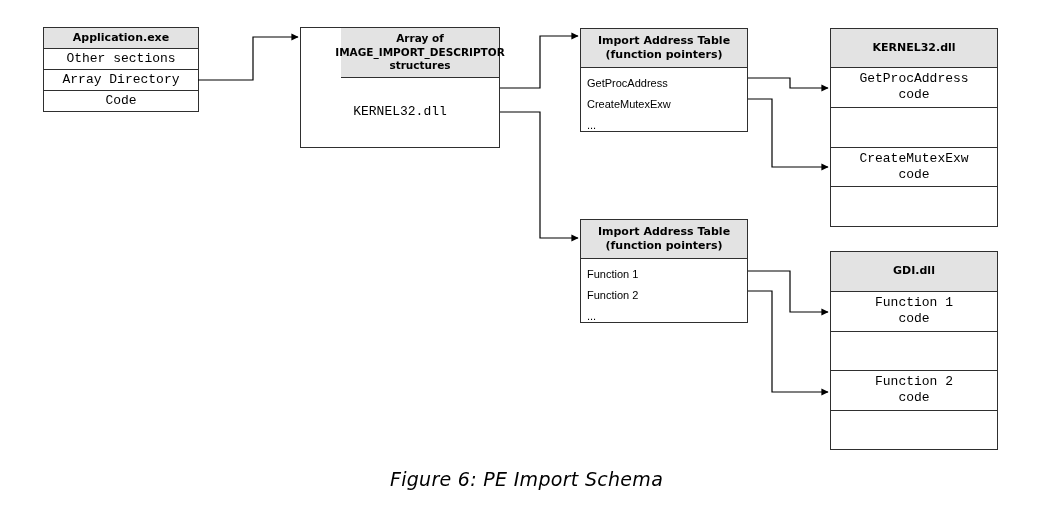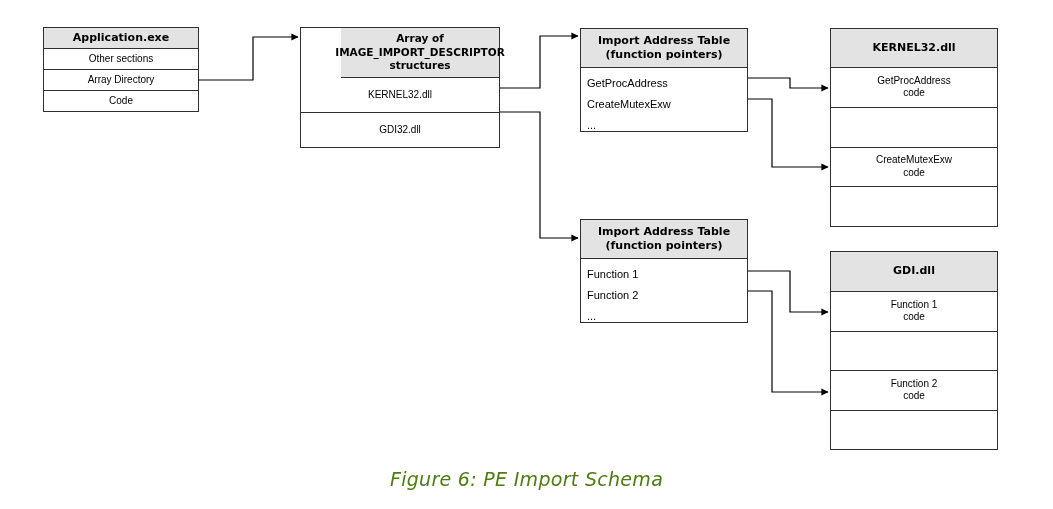--- a/index.html
+++ b/index.html
@@ -35,24 +35,25 @@
     white-space: pre-line;
     flex: 0 0 auto;
   }
   .row {
     box-sizing: border-box;
     border-bottom: 1px solid #2f2f2f;
     display: flex;
     align-items: center;
     justify-content: center;
     text-align: center;
-    font-size: 10px;
+    font-size: 13px;
     line-height: 1.25;
     white-space: pre-line;
     flex: 1 1 0;
+    font-family: Liberation Mono, monospace;
   }
   .row:last-child { border-bottom: none; }
   .iat-body {
     flex: 1 1 auto;
     padding: 5px 6px 0 6px;
     text-align: left;
     font-size: 11px;
   }
   .iat-line { height: 21px; line-height: 21px; white-space: pre; }
   .arrows {
@@ -63,21 +64,21 @@
   .caption {
     position: absolute;
     left: 0;
     top: 468px;
     width: 100%;
     text-align: center;
     font-family: "DejaVu Sans", sans-serif;
     font-style: italic;
     font-size: 19px;
     letter-spacing: 0.3px;
-    color: #4d7c0f;
+    color: #000000;
   }
   
   #app-box        { left: 43px;  top: 27px;  width: 156px; height: 85px; }
   #app-box .box-header { height: 21px; }
   #desc-box       { left: 300px; top: 27px;  width: 200px; height: 121px; }
   #desc-box .box-header { height: 50px; font-size: 10.5px; margin-left: 40px; }
   #iat-kernel-box { left: 580px; top: 28px;  width: 168px; height: 104px; }
   #iat-kernel-box .box-header { height: 39px; }
   #kernel-box     { left: 830px; top: 28px;  width: 168px; height: 199px; }
   #kernel-box .box-header { height: 39px; }
@@ -96,21 +97,20 @@
     <div class="row">Other sections</div>
     <div class="row">Array Directory</div>
     <div class="row">Code</div>
   </div>
 
   <div class="box" id="desc-box">
     <div class="box-header">Array of
 IMAGE_IMPORT_DESCRIPTOR
 structures</div>
     <div class="row">KERNEL32.dll</div>
-    <div class="row">GDI32.dll</div>
   </div>
 
   <div class="box" id="iat-kernel-box">
     <div class="box-header">Import Address Table
 (function pointers)</div>
     <div class="iat-body">
       <div class="iat-line">GetProcAddress</div>
       <div class="iat-line">CreateMutexExw</div>
       <div class="iat-line">...</div>
     </div>

